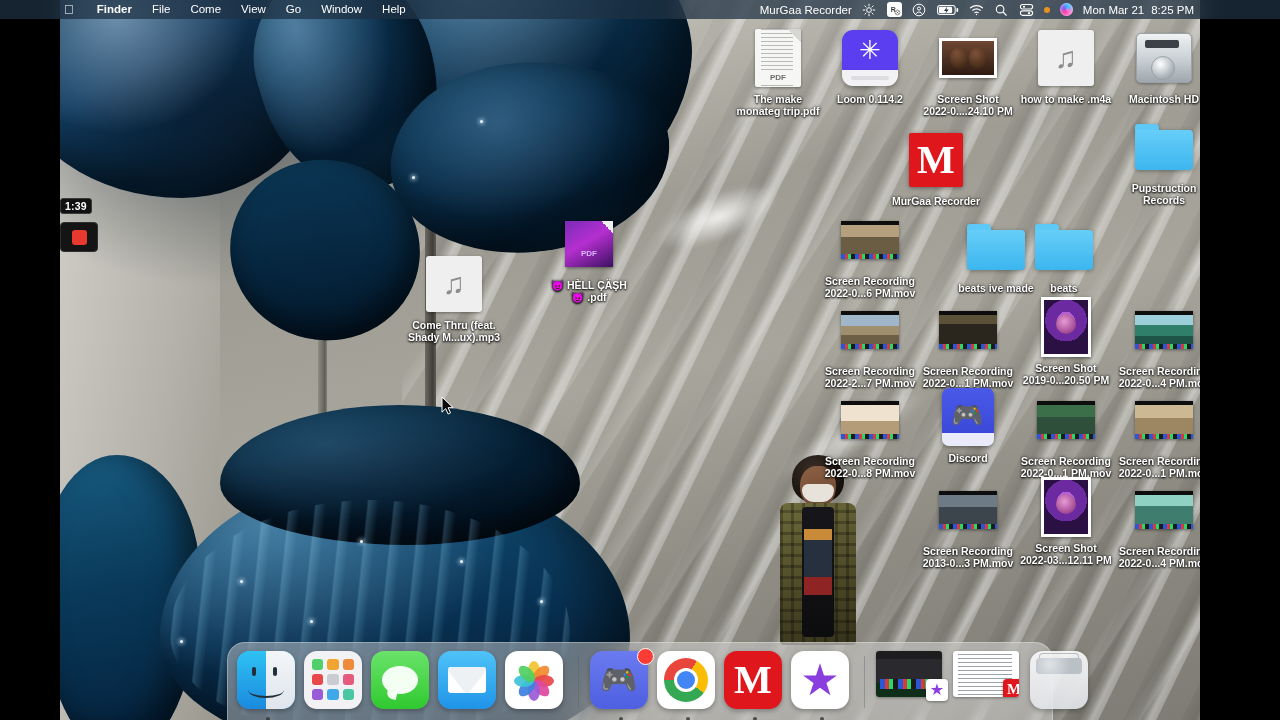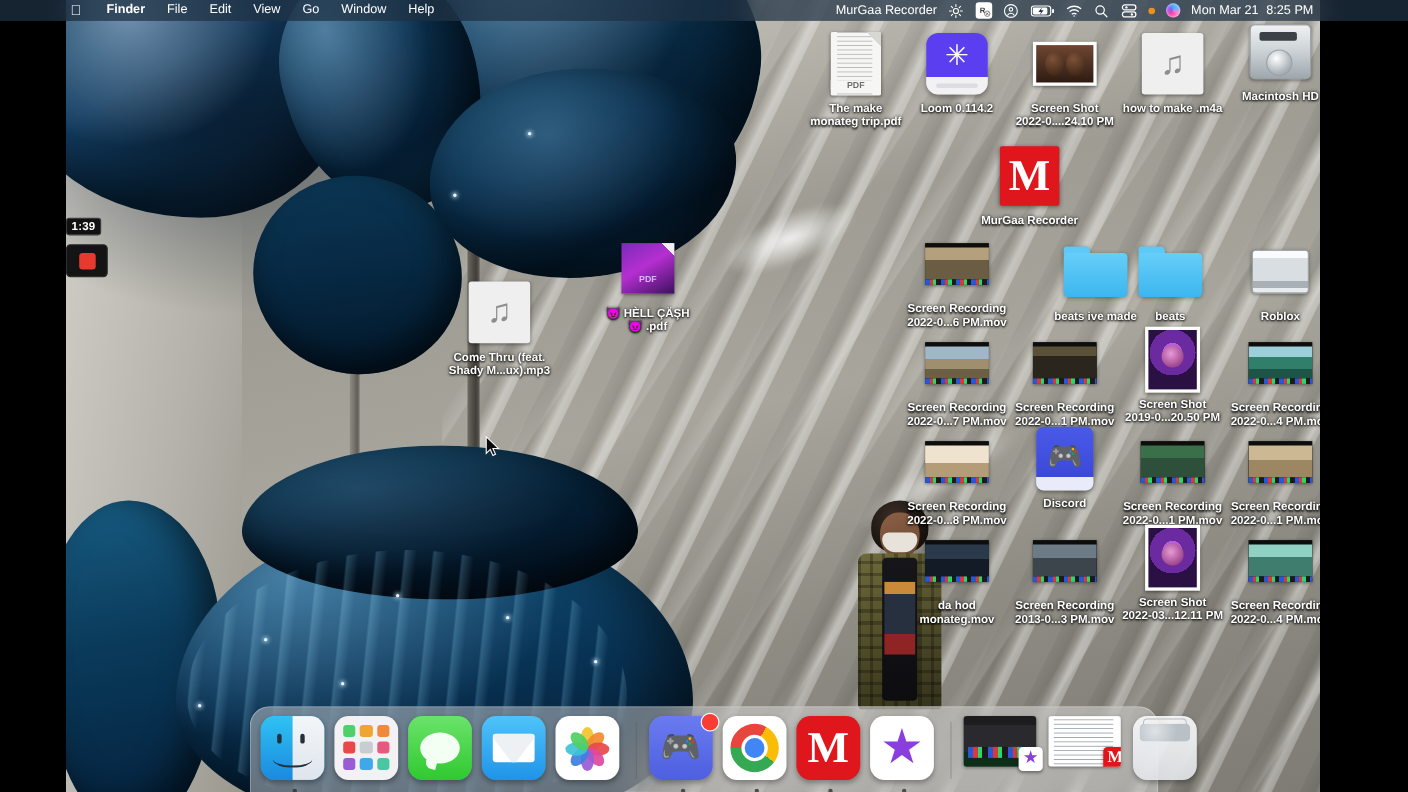--- a/index.html
+++ b/index.html
@@ -559,36 +559,48 @@
 
   <div class="icon" style="left:1018px;top:26px">
     <div class="art">
       <div class="music-tile">
           <span class="note">♫</span>
         </div>
     </div>
     <div class="label">how to make .m4a</div>
   </div>
 
-  <div class="icon" style="left:1116px;top:15px">
+  <div class="icon" style="left:1116px;top:26px">
     <div class="art">
         <div class="hd-disk"></div>
       </div>
     <div class="label">Macintosh HD</div>
   </div>
 
   <div class="icon" style="left:888px;top:128px">
     <div class="art">
         <div class="m-app">
           <span>M</span>
         </div>
       </div>
     <div class="label">MurGaa Recorder</div>
   </div>
 
+  <div class="icon" style="left:1116px;top:115px">
+    <div class="art">
+      <div class="folder">
+          <div class="tab"></div>
+          <div class="body"></div>
+        </div>
+    </div>
+    <div class="label">
+      <div>Pupstruction</div>
+      <div>Records</div>
+    </div>
+  </div>
 
   <div class="icon" style="left:822px;top:208px">
     <div class="art">
       <div class="mov-thumb">
           <div class="scene sc-room"></div>
           <div class="tbar"></div>
         </div>
     </div>
     <div class="label">
       <div>Screen Recording</div>
@@ -609,37 +621,31 @@
   <div class="icon" style="left:1016px;top:215px">
     <div class="art">
       <div class="folder">
           <div class="tab"></div>
           <div class="body"></div>
         </div>
     </div>
     <div class="label">beats</div>
   </div>
 
-  <div class="icon" style="left:1116px;top:215px">
-    <div class="art">
-        <div class="drive-ext"></div>
-      </div>
-    <div class="label">Roblox</div>
-  </div>
 
   <div class="icon" style="left:822px;top:298px">
     <div class="art">
       <div class="mov-thumb">
           <div class="scene sc-canyon"></div>
           <div class="tbar"></div>
         </div>
     </div>
     <div class="label">
       <div>Screen Recording</div>
-      <div>2022-0...7 PM.mov</div>
+      <div>2022-2...7 PM.mov</div>
     </div>
   </div>
 
   <div class="icon" style="left:920px;top:298px">
     <div class="art">
       <div class="mov-thumb">
           <div class="scene sc-dark"></div>
           <div class="tbar"></div>
         </div>
     </div>
@@ -715,32 +721,20 @@
           <div class="scene sc-desert"></div>
           <div class="tbar"></div>
         </div>
     </div>
     <div class="label">
       <div>Screen Recording</div>
       <div>2022-0...1 PM.mov</div>
     </div>
   </div>
 
-  <div class="icon" style="left:822px;top:478px">
-    <div class="art">
-      <div class="mov-thumb">
-          <div class="scene sc-night"></div>
-          <div class="tbar"></div>
-        </div>
-    </div>
-    <div class="label">
-      <div>da hod</div>
-      <div>monateg.mov</div>
-    </div>
-  </div>
 
   <div class="icon" style="left:920px;top:478px">
     <div class="art">
       <div class="mov-thumb">
           <div class="scene sc-road"></div>
           <div class="tbar"></div>
         </div>
     </div>
     <div class="label">
       <div>Screen Recording</div>
@@ -917,21 +911,21 @@
         </div>
     </div>
 
   </div>
 
   <div id="menubar">
     <div class="mb-left">
       <span class="mb-apple"></span>
       <span class="mb-item bold">Finder</span>
       <span class="mb-item">File</span>
-      <span class="mb-item">Edit</span>
+      <span class="mb-item">Come</span>
       <span class="mb-item">View</span>
       <span class="mb-item">Go</span>
       <span class="mb-item">Window</span>
       <span class="mb-item">Help</span>
     </div>
 
     <div class="mb-right">
       <span class="mb-text">MurGaa Recorder</span>
 
       <span class="mb-ic">

